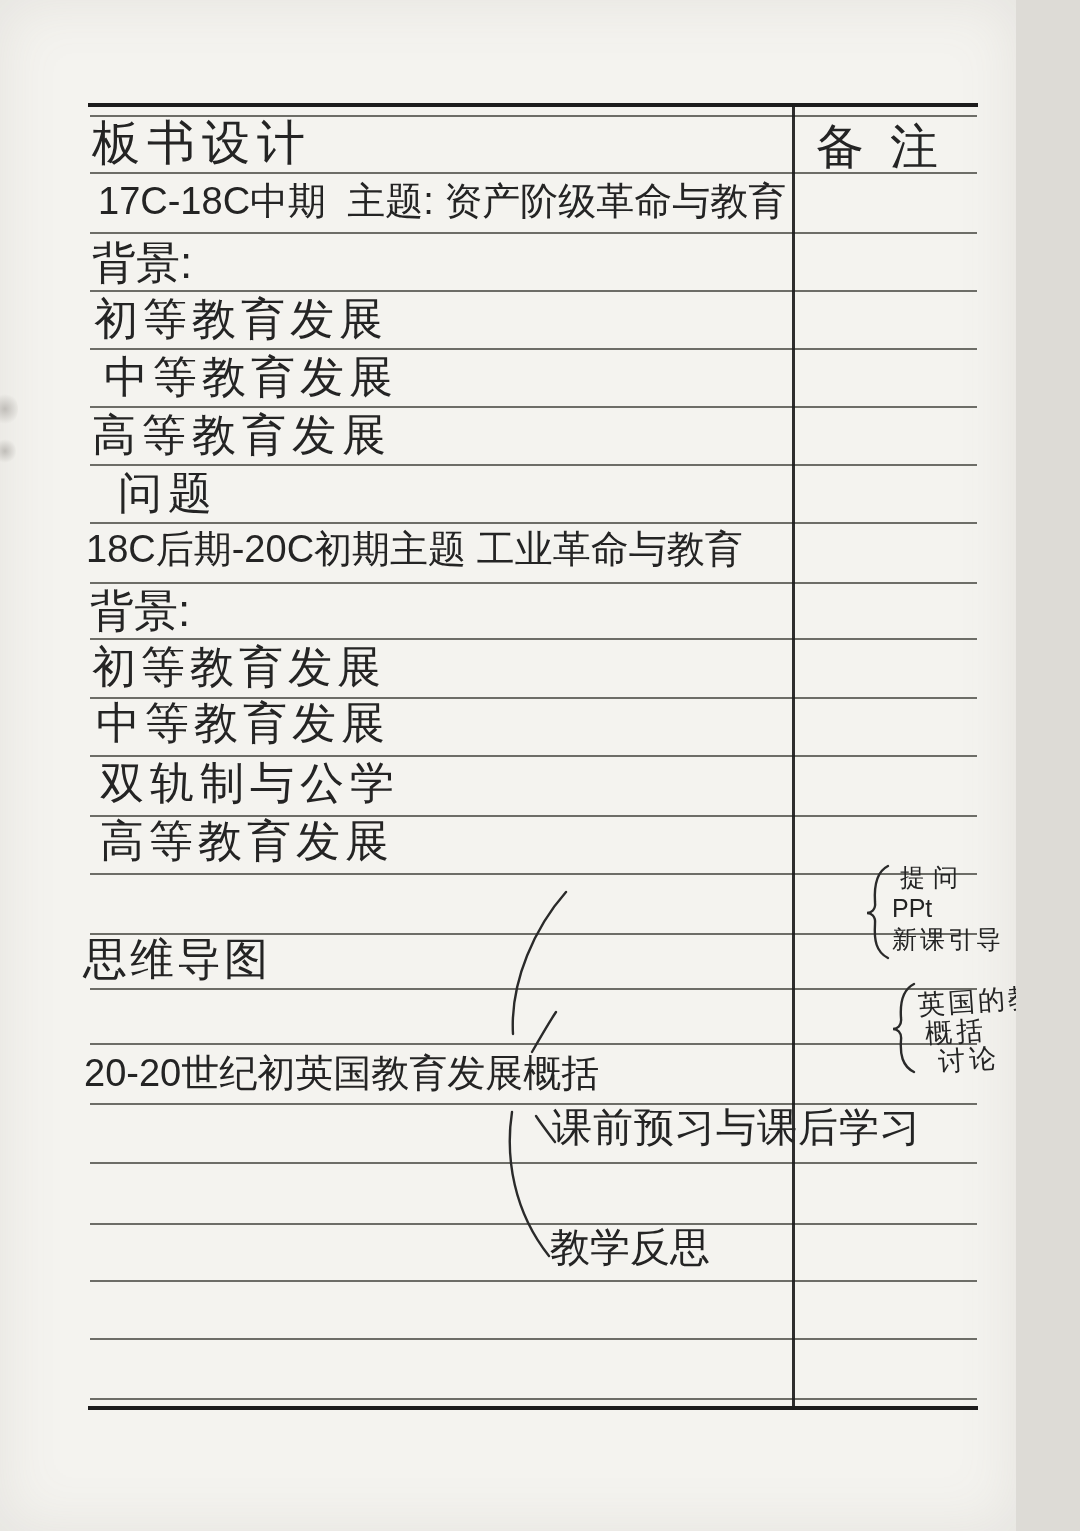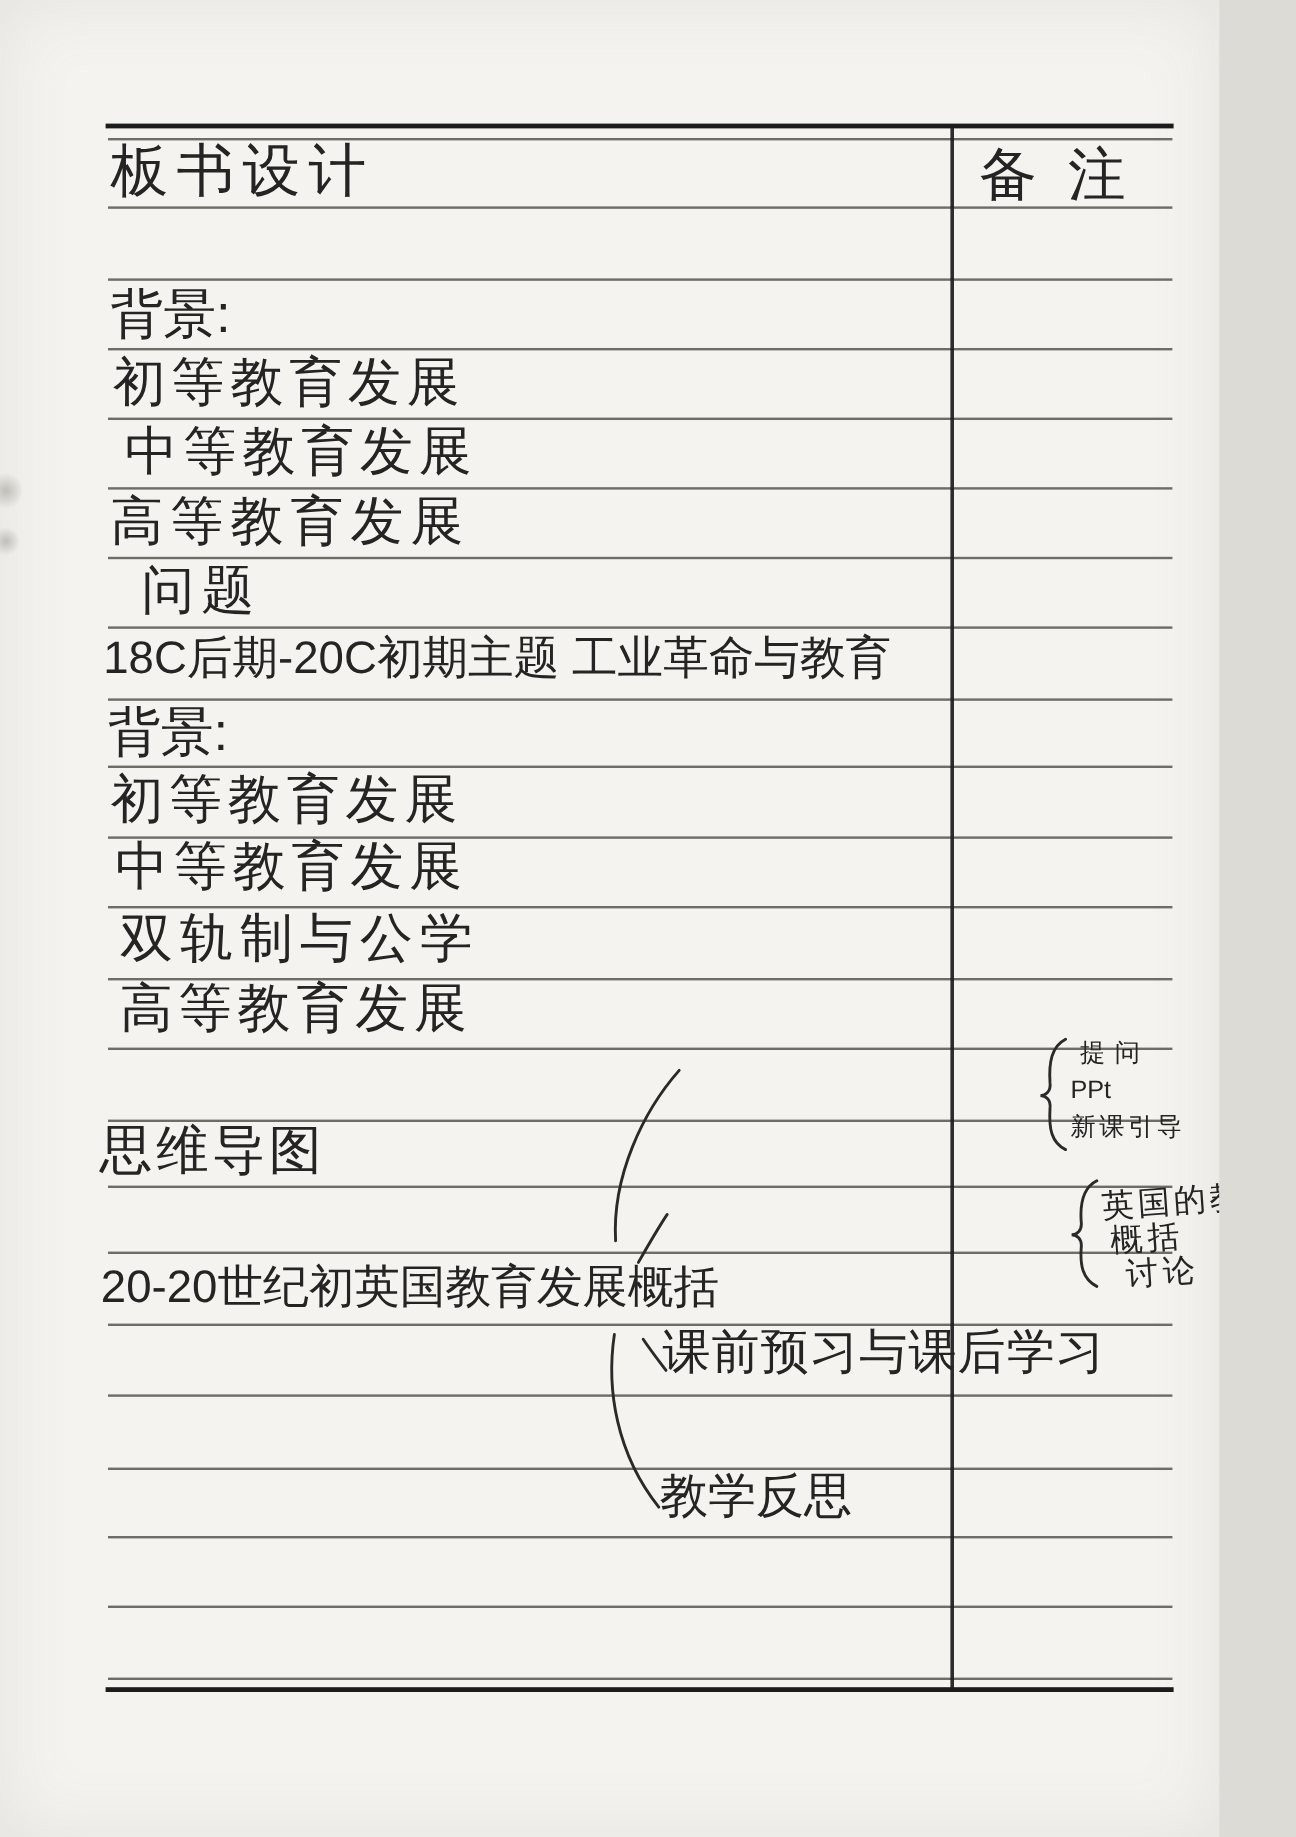--- a/index.html
+++ b/index.html
@@ -68,35 +68,36 @@
   <div class="rule" style="top:1398px"></div>
   <div class="border-thick" style="top:1406px"></div>
   <div class="divider"></div>
 
   <div class="smudge" style="left:-8px;top:392px;width:26px;height:34px"></div>
   <div class="smudge" style="left:-6px;top:438px;width:22px;height:26px"></div>
 
   <div class="hw" style="left:92px;top:118px;font-size:48px;letter-spacing:7px">板书设计</div>
   <div class="hw" style="left:816px;top:122px;font-size:48px;letter-spacing:26px">备注</div>
 
+  <div class="hw" style="left:98px;top:182px;font-size:38px">17C-18C中期  主题: 资产阶级革命与教育</div>
   <div class="hw" style="left:92px;top:240px;font-size:44px">背景:</div>
   <div class="hw" style="left:94px;top:296px;font-size:44px;letter-spacing:5px">初等教育发展</div>
   <div class="hw" style="left:104px;top:354px;font-size:44px;letter-spacing:5px">中等教育发展</div>
   <div class="hw" style="left:92px;top:412px;font-size:44px;letter-spacing:6px">高等教育发展</div>
   <div class="hw" style="left:118px;top:470px;font-size:44px;letter-spacing:6px">问题</div>
 
   <div class="hw" style="left:86px;top:530px;font-size:38px">18C后期-20C初期主题 工业革命与教育</div>
   <div class="hw" style="left:90px;top:588px;font-size:44px">背景:</div>
   <div class="hw" style="left:92px;top:644px;font-size:44px;letter-spacing:5px">初等教育发展</div>
   <div class="hw" style="left:96px;top:700px;font-size:44px;letter-spacing:5px">中等教育发展</div>
   <div class="hw" style="left:100px;top:760px;font-size:44px;letter-spacing:6px">双轨制与公学</div>
   <div class="hw" style="left:100px;top:818px;font-size:44px;letter-spacing:5px">高等教育发展</div>
 
 
-  <div class="note-col" style="left:892px;top:862px;font-size:21px;line-height:31px">
+  <div class="note-col" style="left:892px;top:862px;font-size:25px;line-height:31px">
     <div style="padding-left:8px;letter-spacing:8px">提问</div>
     <div>PPt</div>
     <div style="letter-spacing:3px">新课引导</div>
   </div>
 
   <div class="hw" style="left:83px;top:936px;font-size:44px;letter-spacing:3px">思维导图</div>
 
 
   <div class="note-col" style="left:920px;top:986px;font-size:27px;line-height:29px;transform:rotate(-4deg)">
     <div style="letter-spacing:3px">英国的教育</div>

